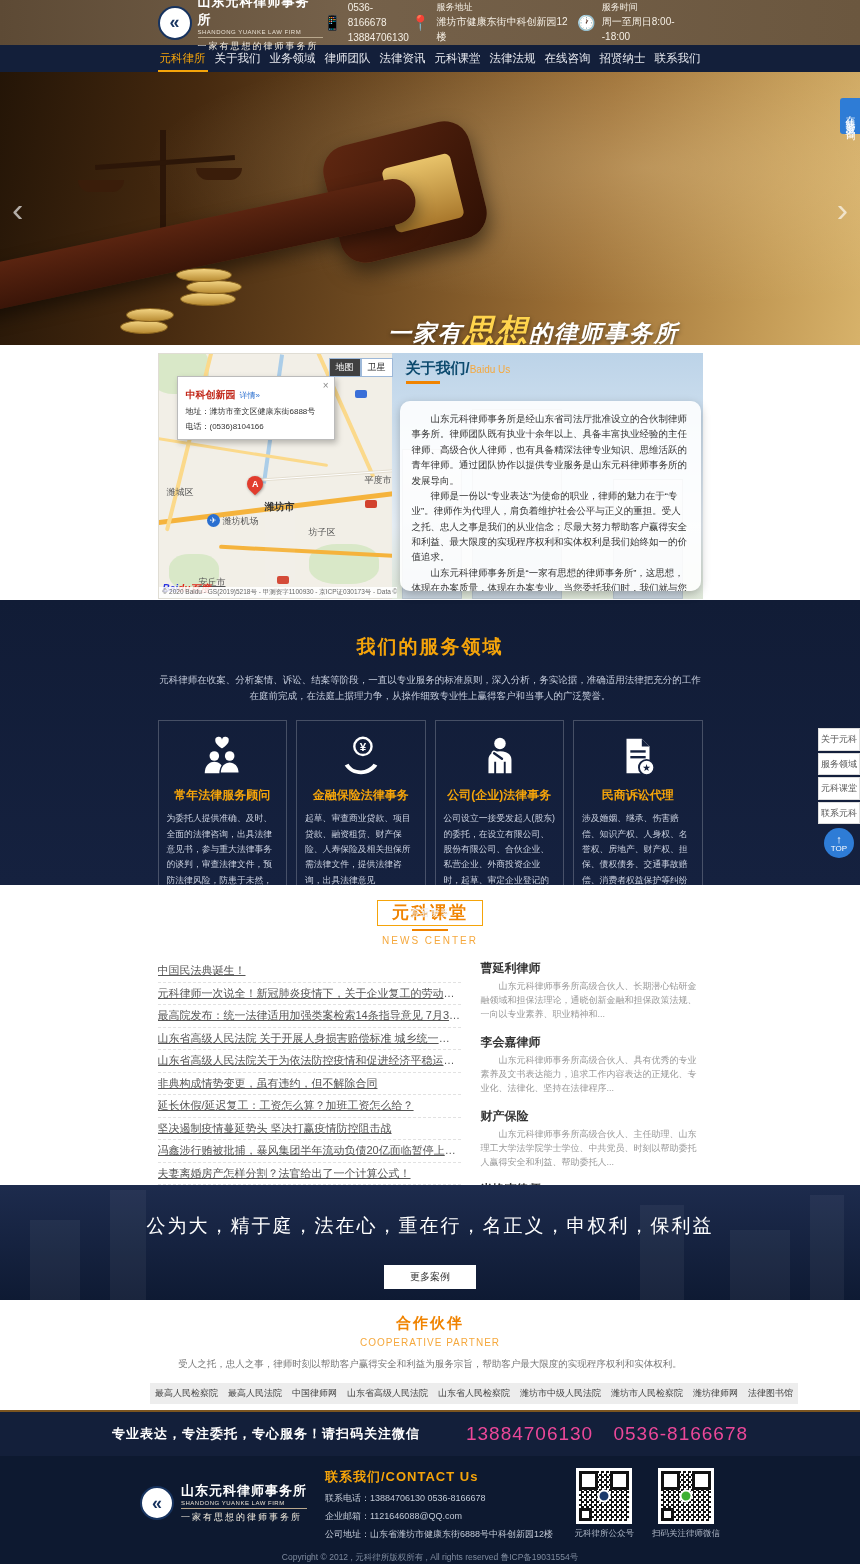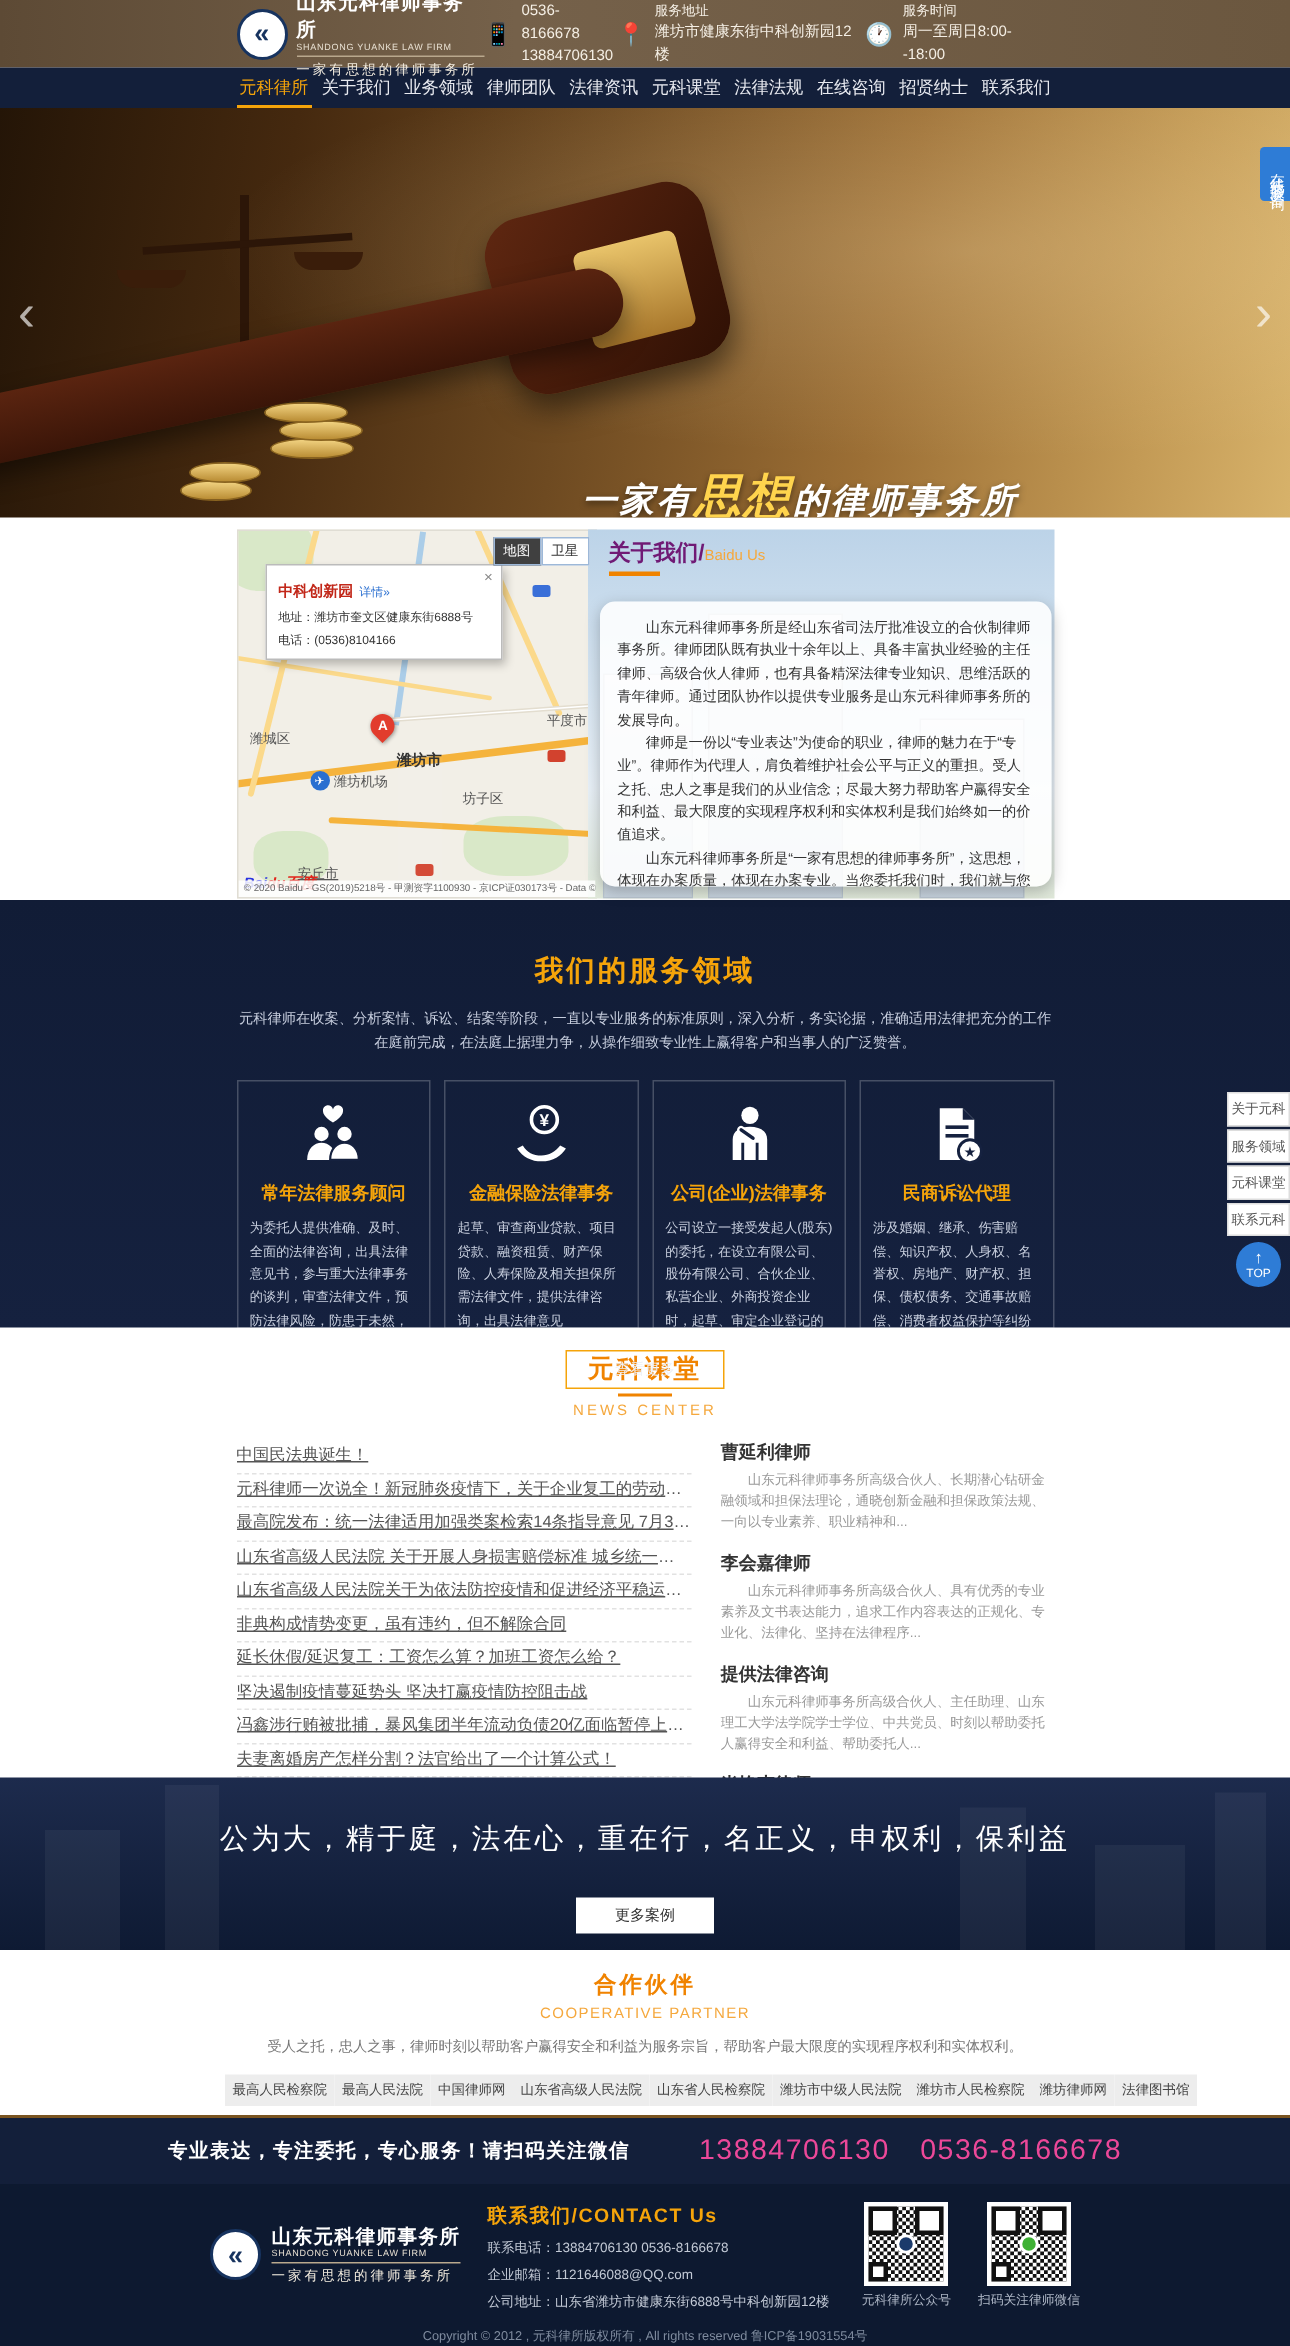--- a/index.html
+++ b/index.html
@@ -69,21 +69,21 @@
   .map-ctrl span { font-size:9px; padding:2px 6px; border:1px solid #9db8d8; cursor:pointer; }
   .map-ctrl .on { background:#404040; color:#fff; }
   .map-ctrl .off { background:#fff; color:#333; }
   .baidu-logo { position:absolute; left:4px; bottom:2px; font-size:10px; font-weight:bold; font-style:italic; color:#2932e1; z-index:3; }
   .baidu-logo i { color:#e1251b; font-style:italic; }
   .map-cr { position:absolute; left:0; right:0; bottom:0; background:rgba(255,255,255,.85); font-size:6.5px; color:#666; padding:1px 4px; z-index:3; white-space:nowrap; }
   .about-right { flex:1; position:relative; margin-left:-6px; }
   .about-bg { position:absolute; inset:0; background:linear-gradient(180deg,#bcd3e8 0%,#d8e6f2 45%,#e8f0f7 70%,#dfe8d9 100%); overflow:hidden; }
   .bld { position:absolute; background:linear-gradient(#e9eef3,#c6d2dd); border:1px solid #b8c4cf; }
   .about-title { position:absolute; left:14px; top:6px; z-index:2; }
-  .about-title .cn { color:#701a75; font-size:15px; font-weight:bold; }
+  .about-title .cn { color:#0c4a6e; font-size:15px; font-weight:bold; }
   .about-title .en { color:#f5a83d; font-size:10px; }
   .about-title::after { content:""; display:block; width:34px; height:3px; background:#f08300; margin-top:3px; }
   .about-panel { position:absolute; left:8px; right:2px; top:48px; bottom:8px; background:rgba(255,255,255,.88); border-radius:10px; box-shadow:0 3px 10px rgba(0,0,0,.25); padding:10px 12px; z-index:2; overflow:hidden; }
   .about-panel p { font-size:9.5px; color:#333; line-height:1.62; text-indent:2em; }
 
   
   .sec-services { height:285px; background:linear-gradient(#111c36,#15213f); padding-top:34px; position:relative; }
   .sv-title { text-align:center; color:#f5a40a; font-size:19px; font-weight:bold; letter-spacing:2px; }
   .sv-sub { width:545px; margin:12px auto 16px; text-align:center; color:#c6cddd; font-size:9.5px; line-height:1.7; }
   .cards { width:545px; margin:16px auto 0; display:flex; gap:9px; }
@@ -364,21 +364,21 @@
     <div class="lawyers">
       <div class="lawyer">
         <h4>曹延利律师</h4>
         <p>山东元科律师事务所高级合伙人、长期潜心钻研金融领域和担保法理论，通晓创新金融和担保政策法规、一向以专业素养、职业精神和...</p>
       </div>
       <div class="lawyer">
         <h4>李会嘉律师</h4>
         <p>山东元科律师事务所高级合伙人、具有优秀的专业素养及文书表达能力，追求工作内容表达的正规化、专业化、法律化、坚持在法律程序...</p>
       </div>
       <div class="lawyer">
-        <h4>提供法律咨询</h4>
+        <h4>财产保险</h4>
         <p>山东元科律师事务所高级合伙人、主任助理、山东理工大学法学院学士学位、中共党员、时刻以帮助委托人赢得安全和利益、帮助委托人...</p>
       </div>
       <div class="lawyer">
         <h4>肖艳克律师</h4>
         <p>山东元科律师事务所高级合伙人、毕业于青岛科技大学，法学专业，在读研究生学历。曾就职于潍坊市中级人民法院民商事审判庭6年，...</p>
       </div>
     </div>
   </div>
 </div>
 

